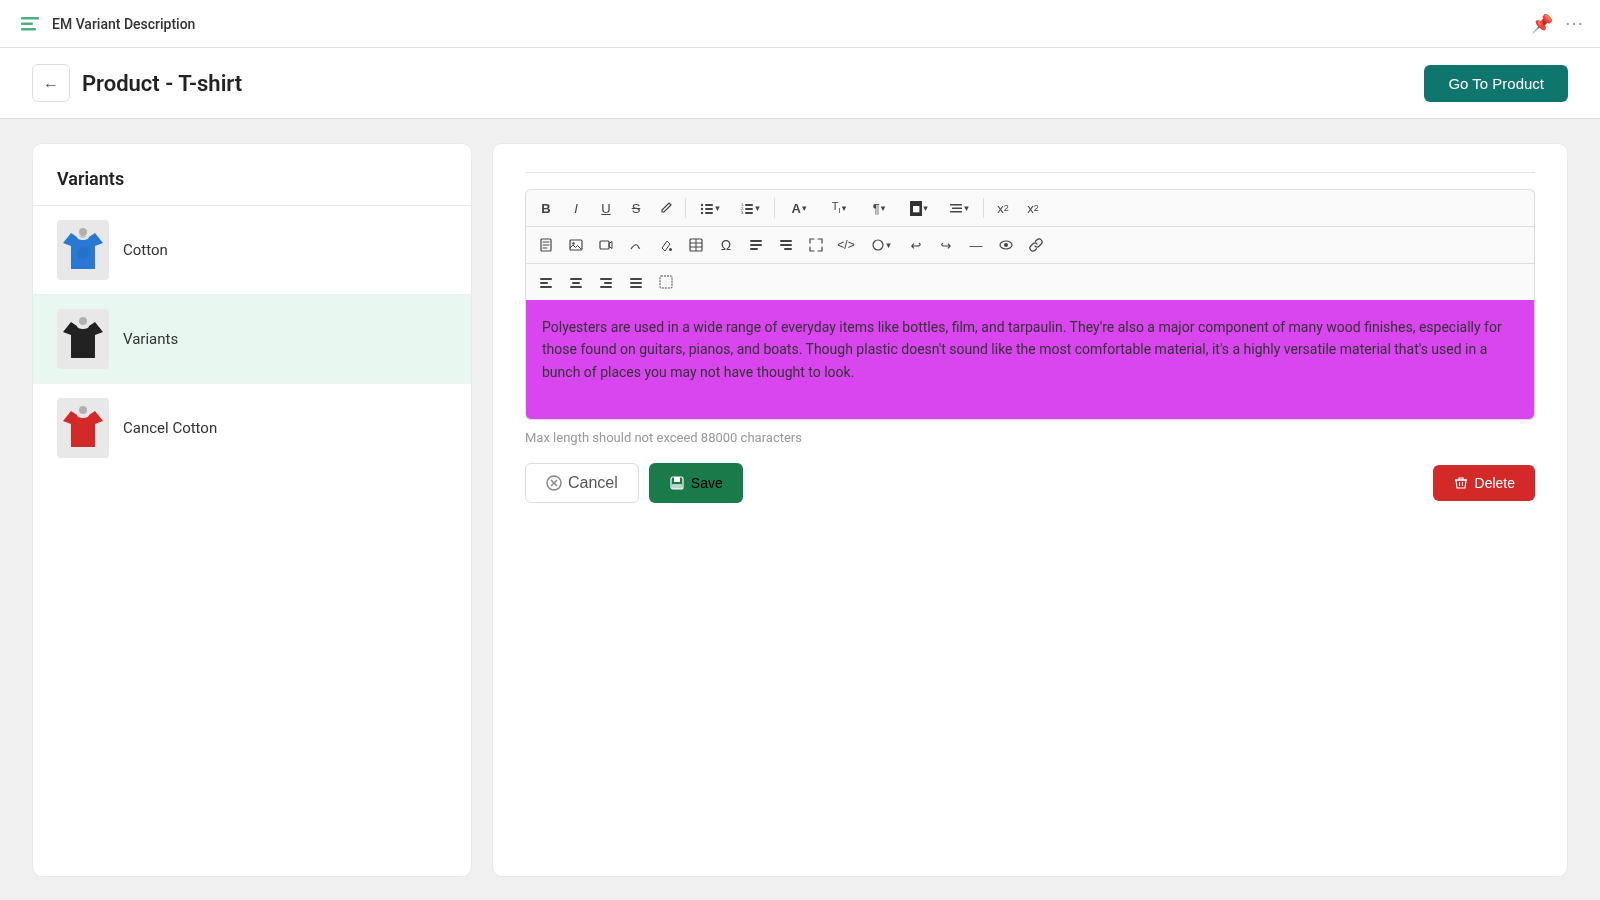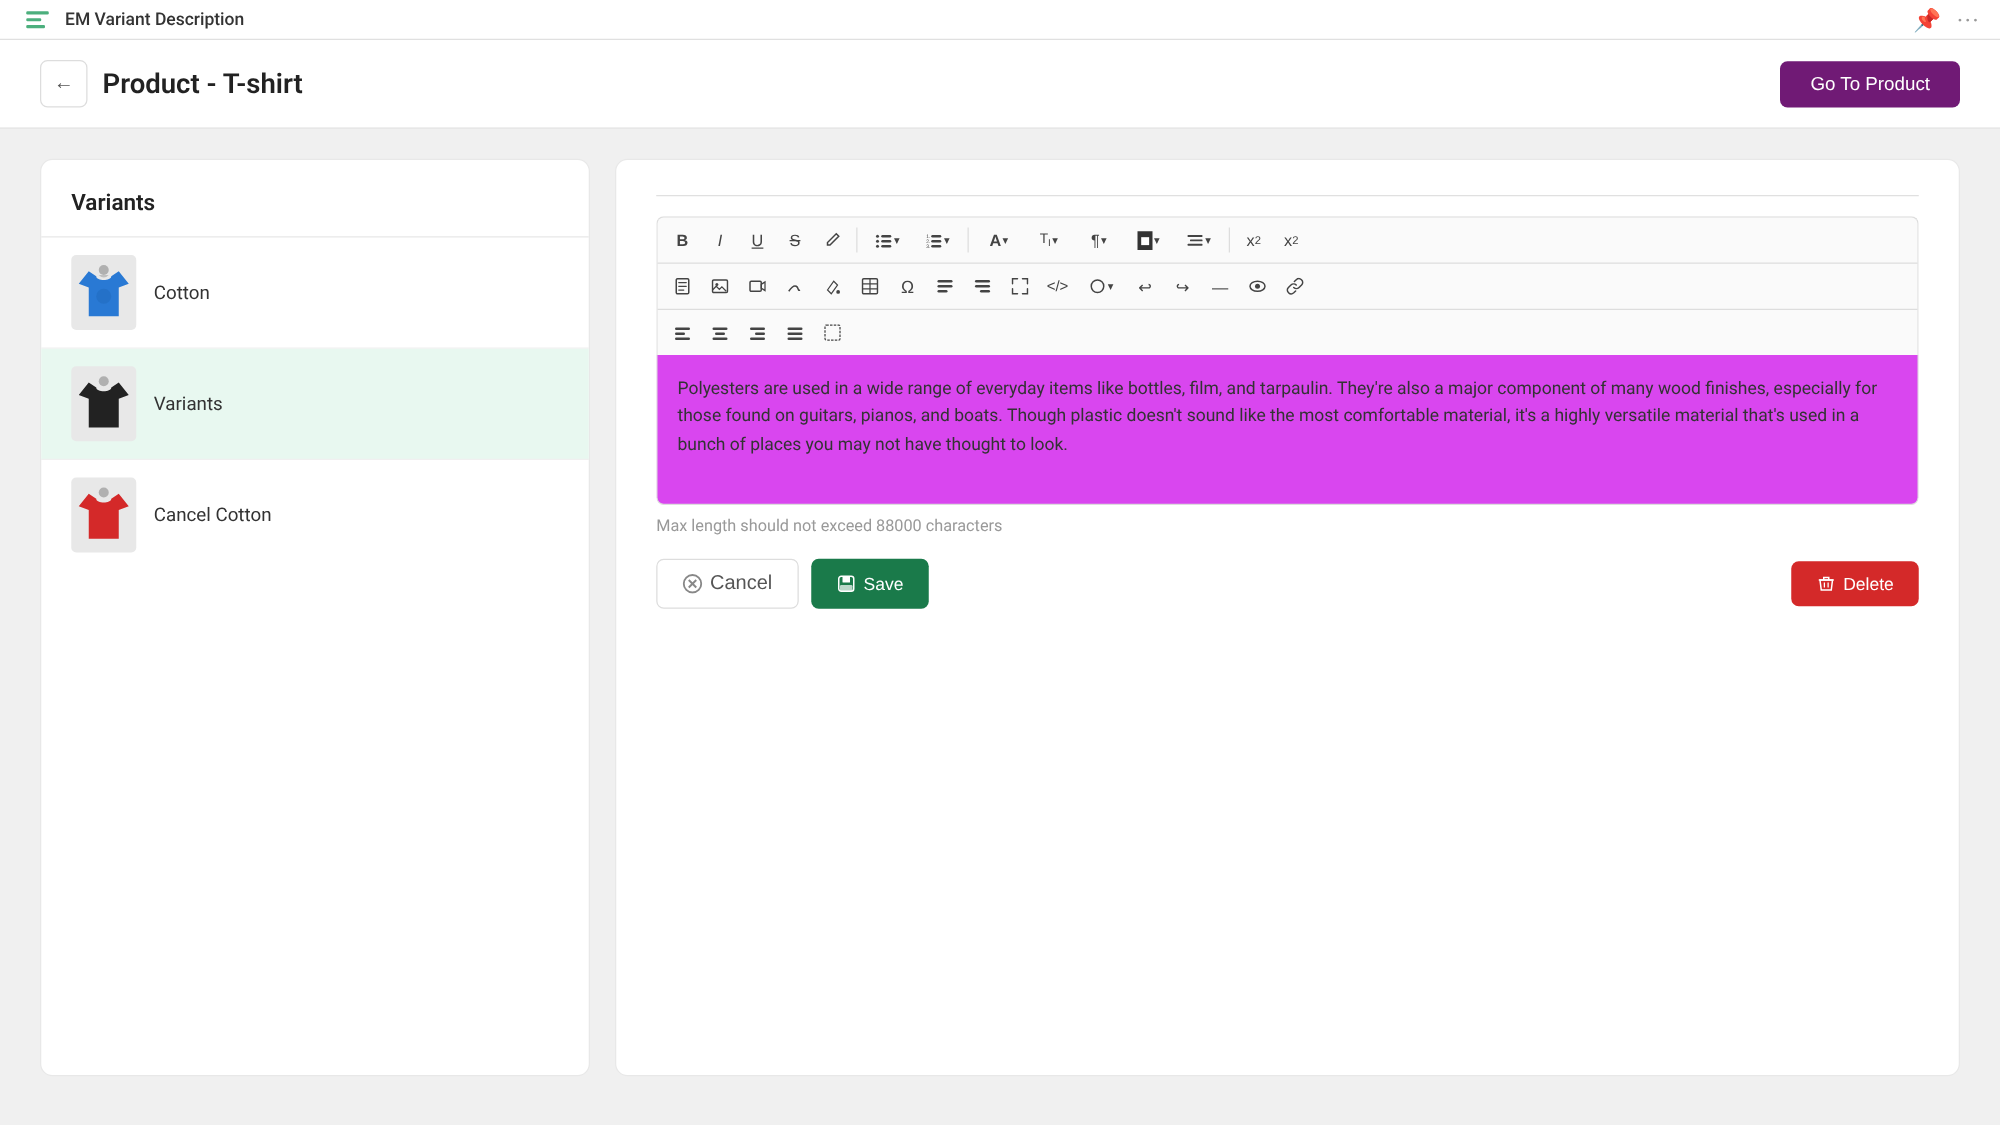--- a/index.html
+++ b/index.html
@@ -8,21 +8,21 @@
       background: #f0f0f0;
       width: 1600px;
       height: 900px;
       overflow: hidden;
       color: #333;
     }
 
     
     .topbar {
       background: #fff;
-      height: 32px;
+      height: 48px;
       display: flex;
       align-items: center;
       justify-content: space-between;
       padding: 0 16px;
       border-bottom: 1px solid #e0e0e0;
     }
     .topbar-left {
       display: flex;
       align-items: center;
       gap: 8px;
@@ -76,21 +76,21 @@
       justify-content: center;
       font-size: 16px;
       color: #555;
     }
     .page-title {
       font-size: 22px;
       font-weight: 600;
       color: #222;
     }
     .go-to-product-btn {
-      background: #701a75;
+      background: #0f766e;
       color: #fff;
       border: none;
       border-radius: 6px;
       padding: 10px 24px;
       font-size: 15px;
       font-weight: 500;
       cursor: pointer;
     }
 
     
@@ -253,21 +253,21 @@
       color: #555;
     }
     .save-btn {
       display: flex;
       align-items: center;
       gap: 6px;
       padding: 10px 20px;
       border: none;
       border-radius: 6px;
       background: #1a7a4a;
-      color: #ffffff;
+      color: #000000;
       cursor: pointer;
       font-size: 14px;
       font-weight: 500;
     }
     .delete-btn {
       display: flex;
       align-items: center;
       gap: 6px;
       padding: 10px 20px;
       border: none;

